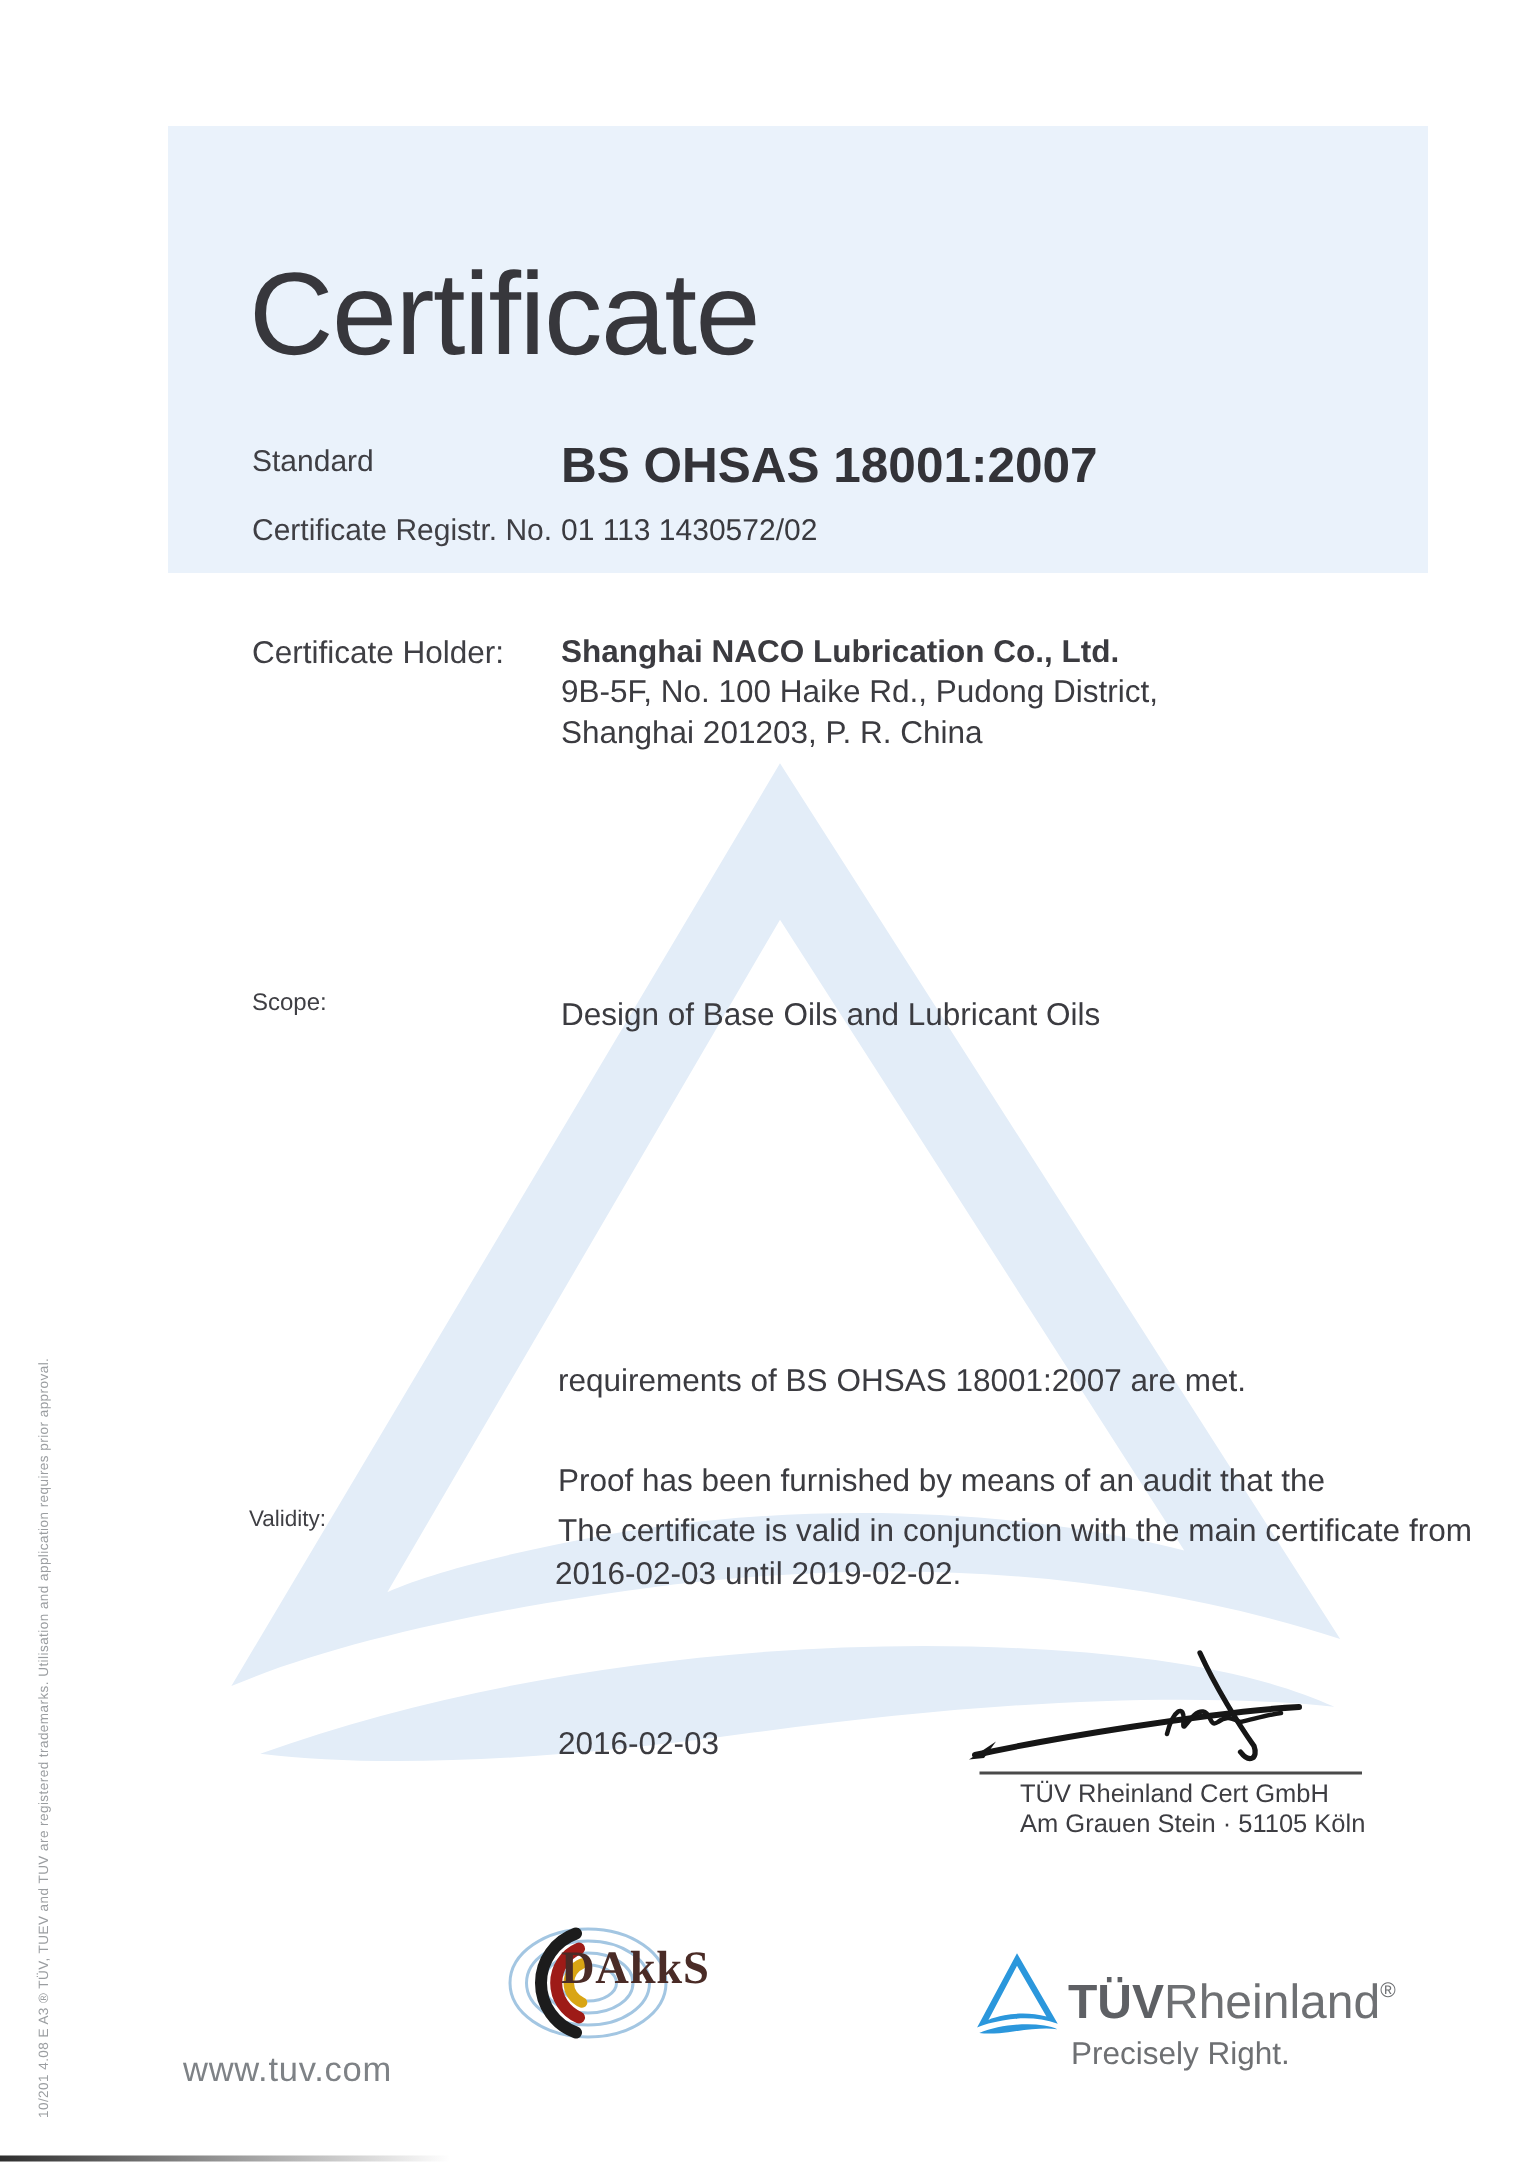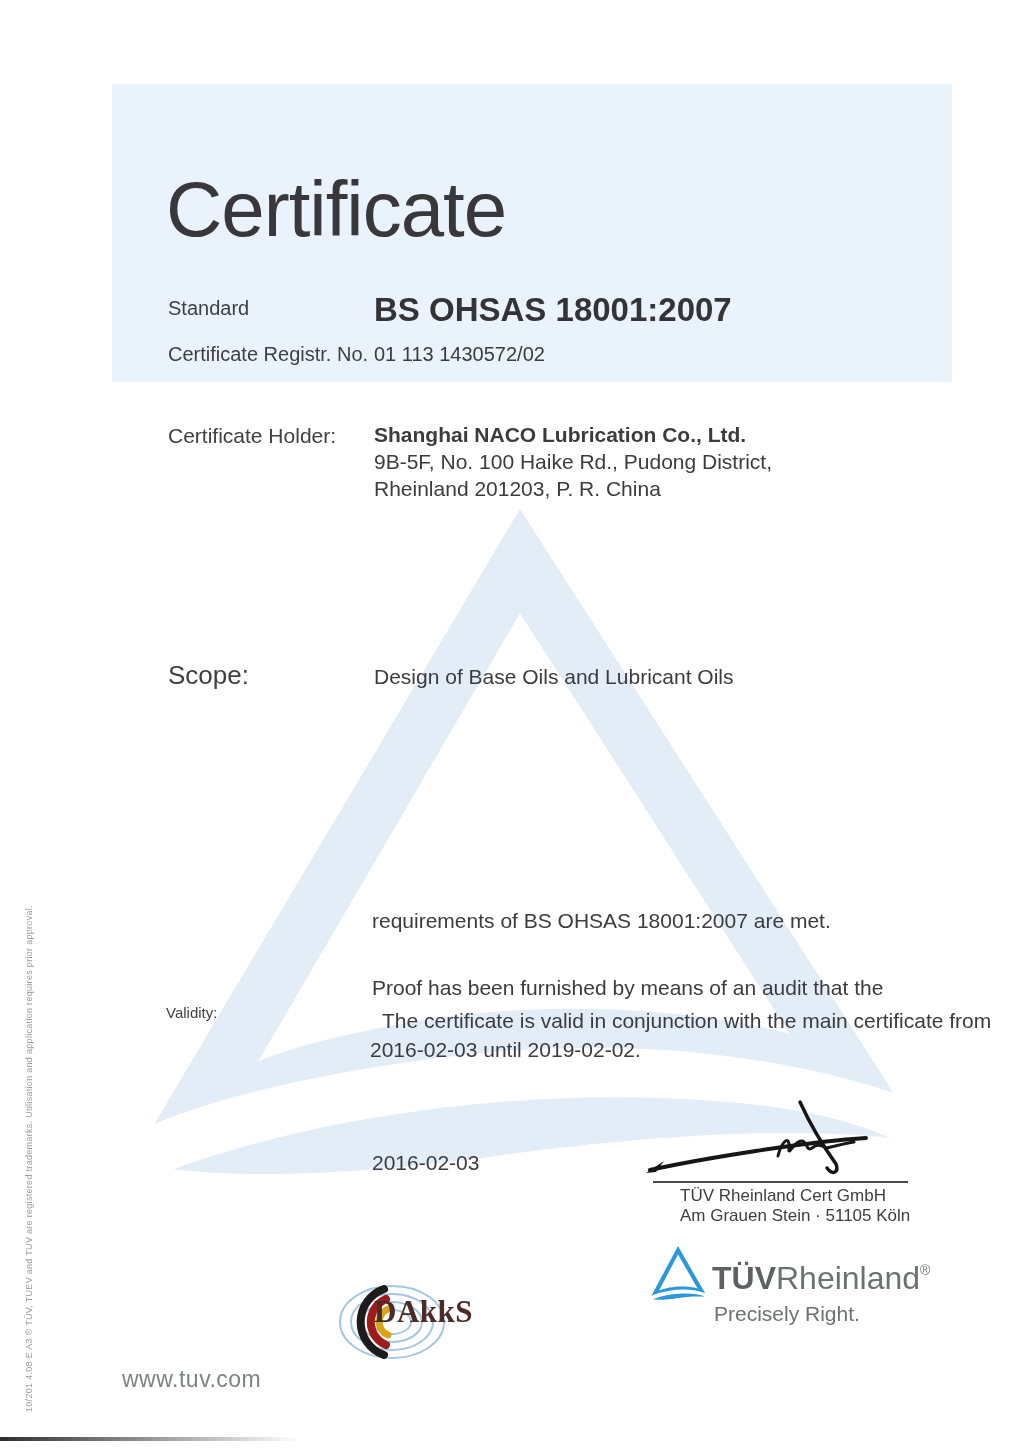--- a/index.html
+++ b/index.html
@@ -43,21 +43,21 @@
   .dakks{left:336px;top:1282px;width:190px;height:110px;}
   .dakks-word{
     position:absolute;left:38px;top:12px;
     font-family:"Liberation Serif","DejaVu Serif",serif;
     font-size:31px;font-weight:bold;color:#4a2b26;letter-spacing:0.5px;
   }
   .dakks-lines{position:absolute;left:80px;top:50px;font-size:13px;font-weight:bold;line-height:17px;}
   .dakks-red{color:#ac2f28;}
   .dakks-dark{color:#4a3a35;}
 
-  .tuv-logo{left:650px;top:1240px;width:330px;height:110px;}
+  .tuv-logo{left:650px;top:1296px;width:330px;height:110px;}
   .tuv-brand{position:absolute;left:62px;top:20px;font-size:32px;color:#6e7073;white-space:nowrap;}
   .tuv-brand .bold{font-weight:bold;color:#5e6064;}
   .tuv-brand .reg{font-size:14px;vertical-align:14px;}
   .tuv-tagline{position:absolute;left:64px;top:62px;font-size:21px;color:#6e7073;}
 
   .side-note{
     left:24px;top:1412px;
     transform:rotate(-90deg);transform-origin:0 0;
     white-space:nowrap;
     font-size:9px;color:#9b9ea1;letter-spacing:0.3px;
@@ -87,30 +87,30 @@
 
     <div class="abs label" style="left:168px;top:297px;">Standard</div>
     <div class="abs standard-value">BS OHSAS 18001:2007</div>
 
     <div class="abs label" style="left:168px;top:343px;">Certificate Registr. No.</div>
     <div class="abs value" style="left:374px;top:343px;">01 113 1430572/02</div>
 
     <div class="abs label" style="left:168px;top:424px;font-size:21px;">Certificate Holder:</div>
     <div class="abs body-text holder-name" style="left:374px;top:421px;line-height:27px;">Shanghai NACO Lubrication Co., Ltd.</div>
     <div class="abs body-text" style="left:374px;top:448px;line-height:27px;">9B-5F, No. 100 Haike Rd., Pudong District,</div>
-    <div class="abs body-text" style="left:374px;top:475px;line-height:27px;">Rheinland 201203, P. R. China</div>
+    <div class="abs body-text" style="left:374px;top:475px;line-height:27px;">Shanghai 201203, P. R. China</div>
 
-    <div class="abs label" style="left:168px;top:660px;font-size:26px;">Scope:</div>
+    <div class="abs label" style="left:168px;top:660px;font-size:16px;">Scope:</div>
     <div class="abs body-text" style="left:374px;top:662px;">Design of Base Oils and Lubricant Oils</div>
 
     <div class="abs body-text" style="left:372px;top:929px;margin-top:44px;">Proof has been furnished by means of an audit that the</div>
     <div class="abs body-text" style="left:372px;top:906px;">requirements of BS OHSAS 18001:2007 are met.</div>
 
     <div class="abs label" style="left:166px;top:1004px;font-size:15px;">Validity:</div>
-    <div class="abs body-text" style="left:382px;top:1006px;text-align:center;">The certificate is valid in conjunction with the main certificate from</div>
+    <div class="abs body-text" style="left:372px;top:1006px;text-align:center;">The certificate is valid in conjunction with the main certificate from</div>
     <div class="abs body-text" style="left:370px;top:1035px;">2016-02-03 until 2019-02-02.</div>
 
     <div class="abs body-text" style="left:372px;top:1148px;">2016-02-03</div>
 
     <svg class="abs" style="left:640px;top:1088px;" width="285" height="95" viewBox="0 0 285 95">
       <g stroke="#161616" fill="none" stroke-linecap="round">
         <path d="M10,82 C60,71 170,53 226,50" stroke-width="4"></path>
         <path d="M160,14 C170,36 186,62 196,76 C199,84 193,88 187,80" stroke-width="3.5"></path>
         <path d="M138,68 C142,52 150,47 149,60 C148,70 154,52 162,53 C168,54 166,64 172,60 C178,55 182,58 187,60 C196,58 206,55 214,54" stroke-width="3"></path>
       </g>

